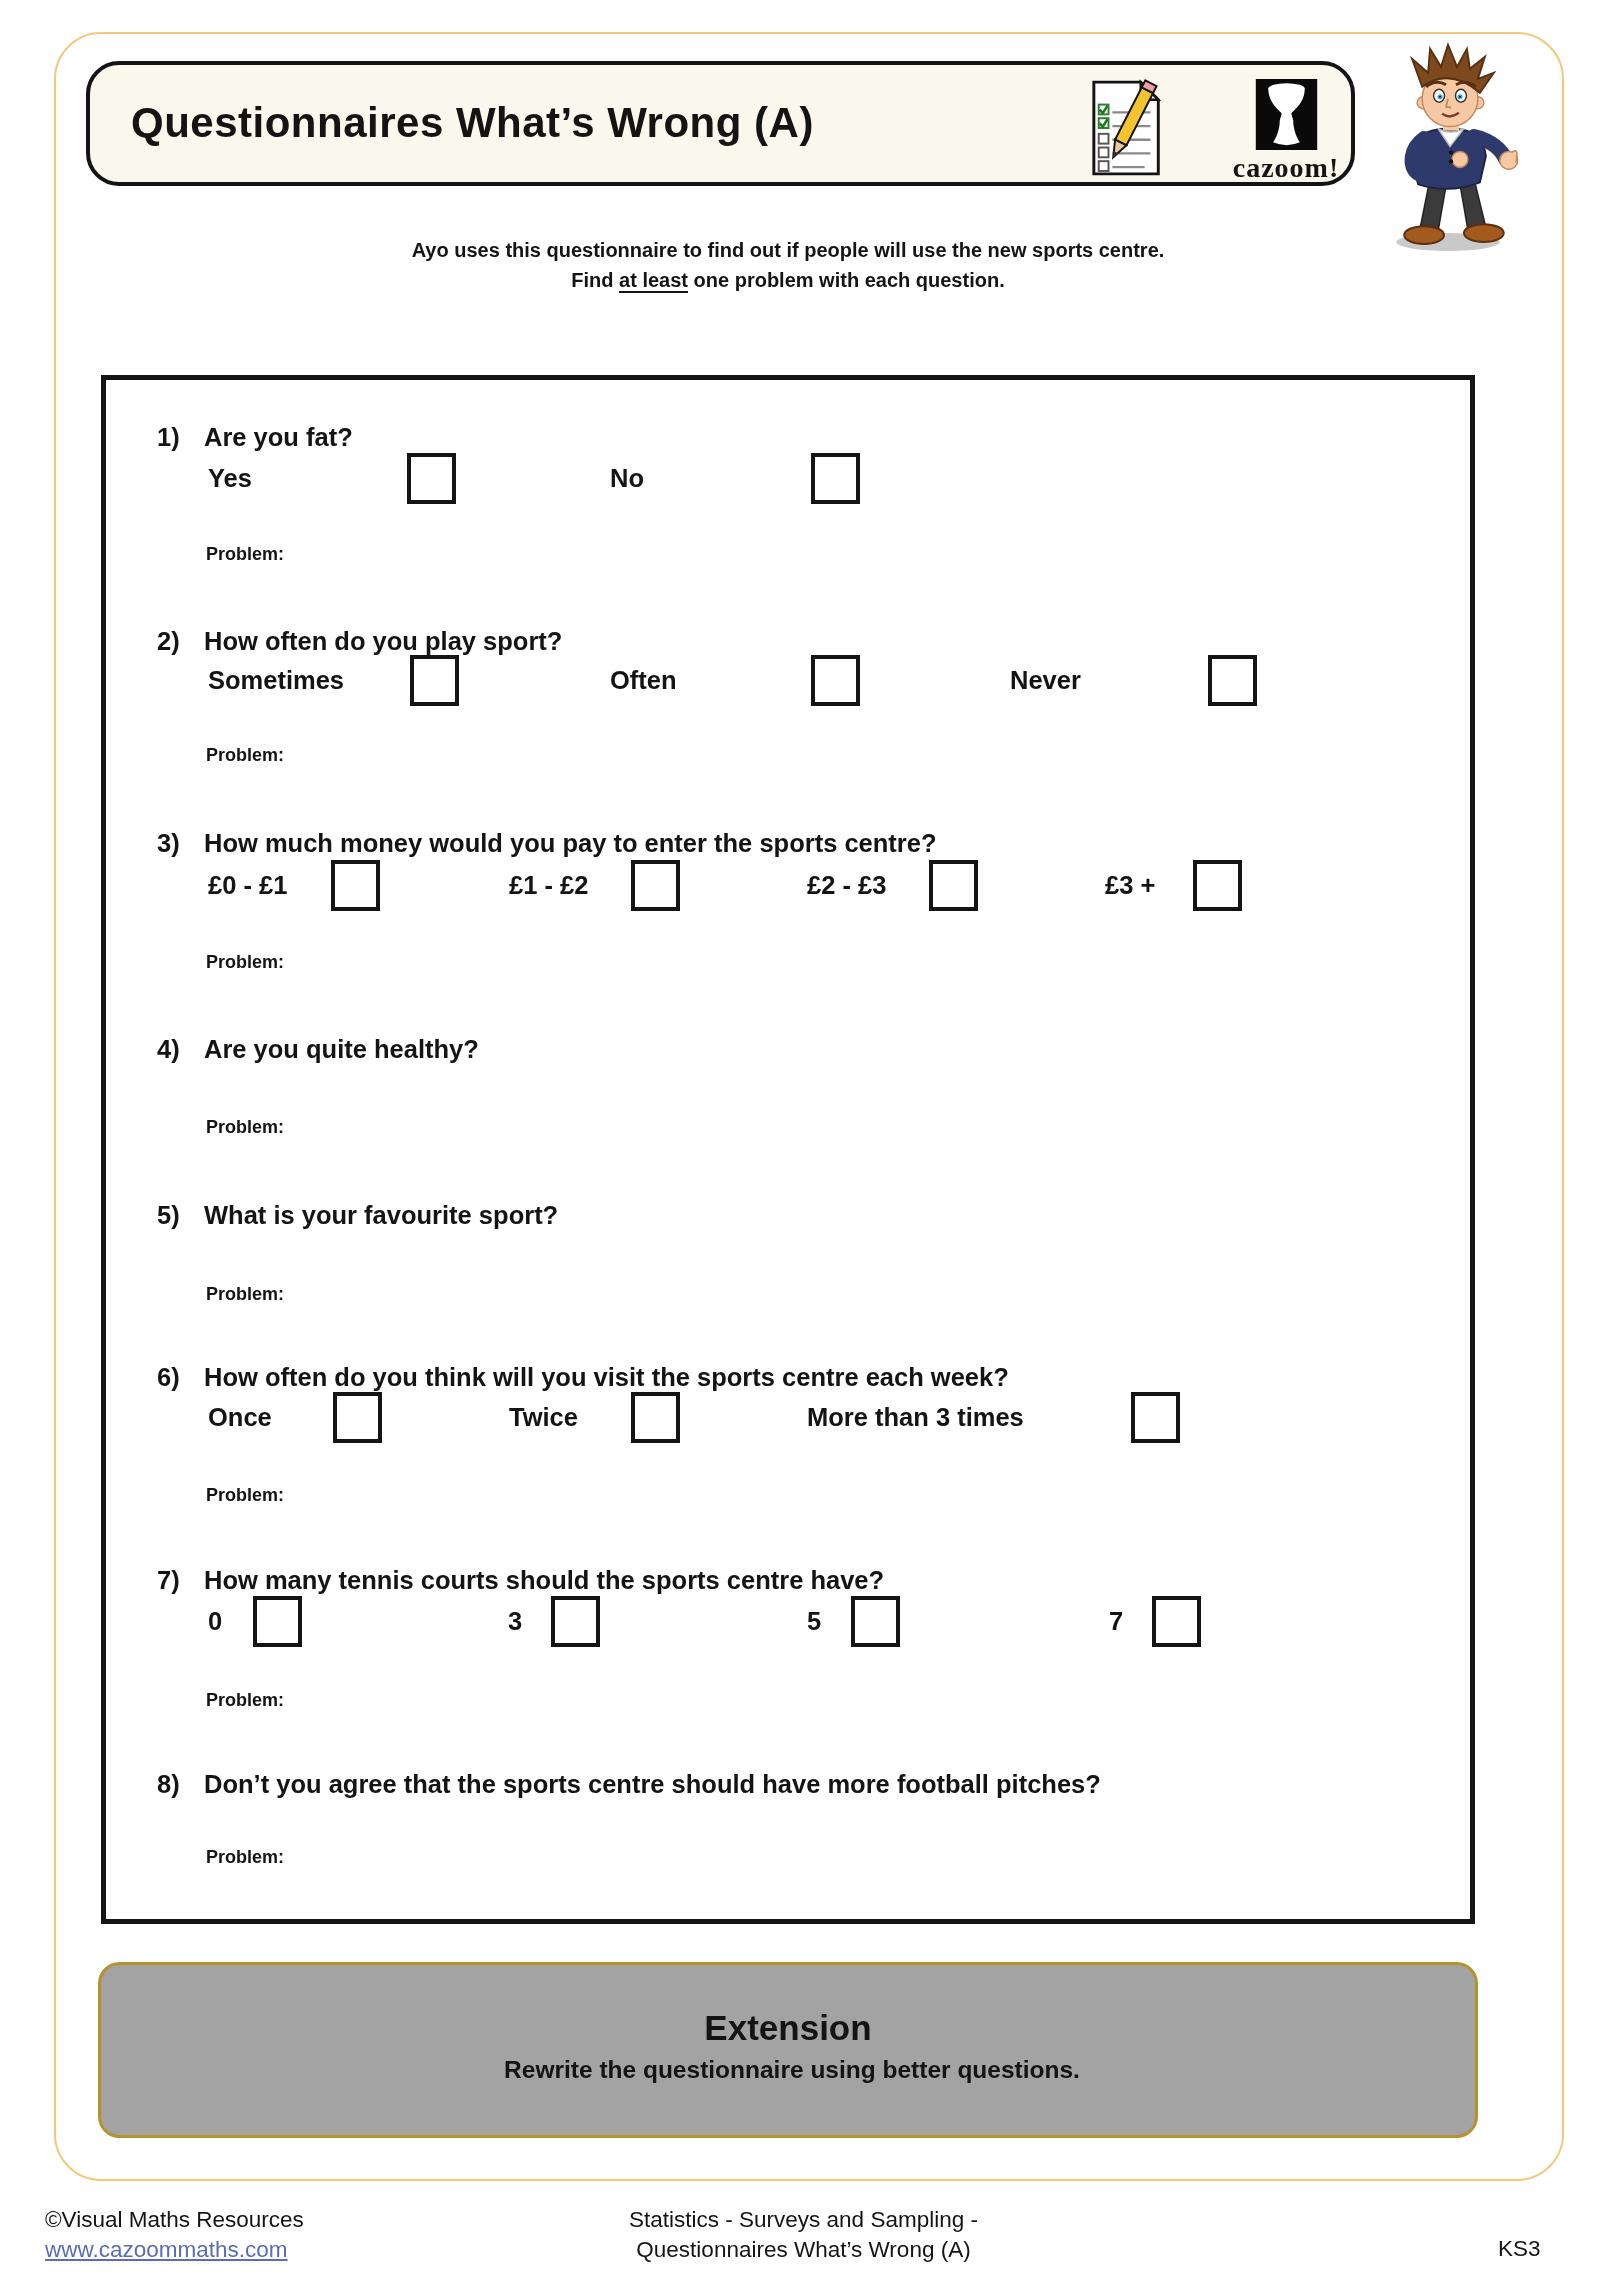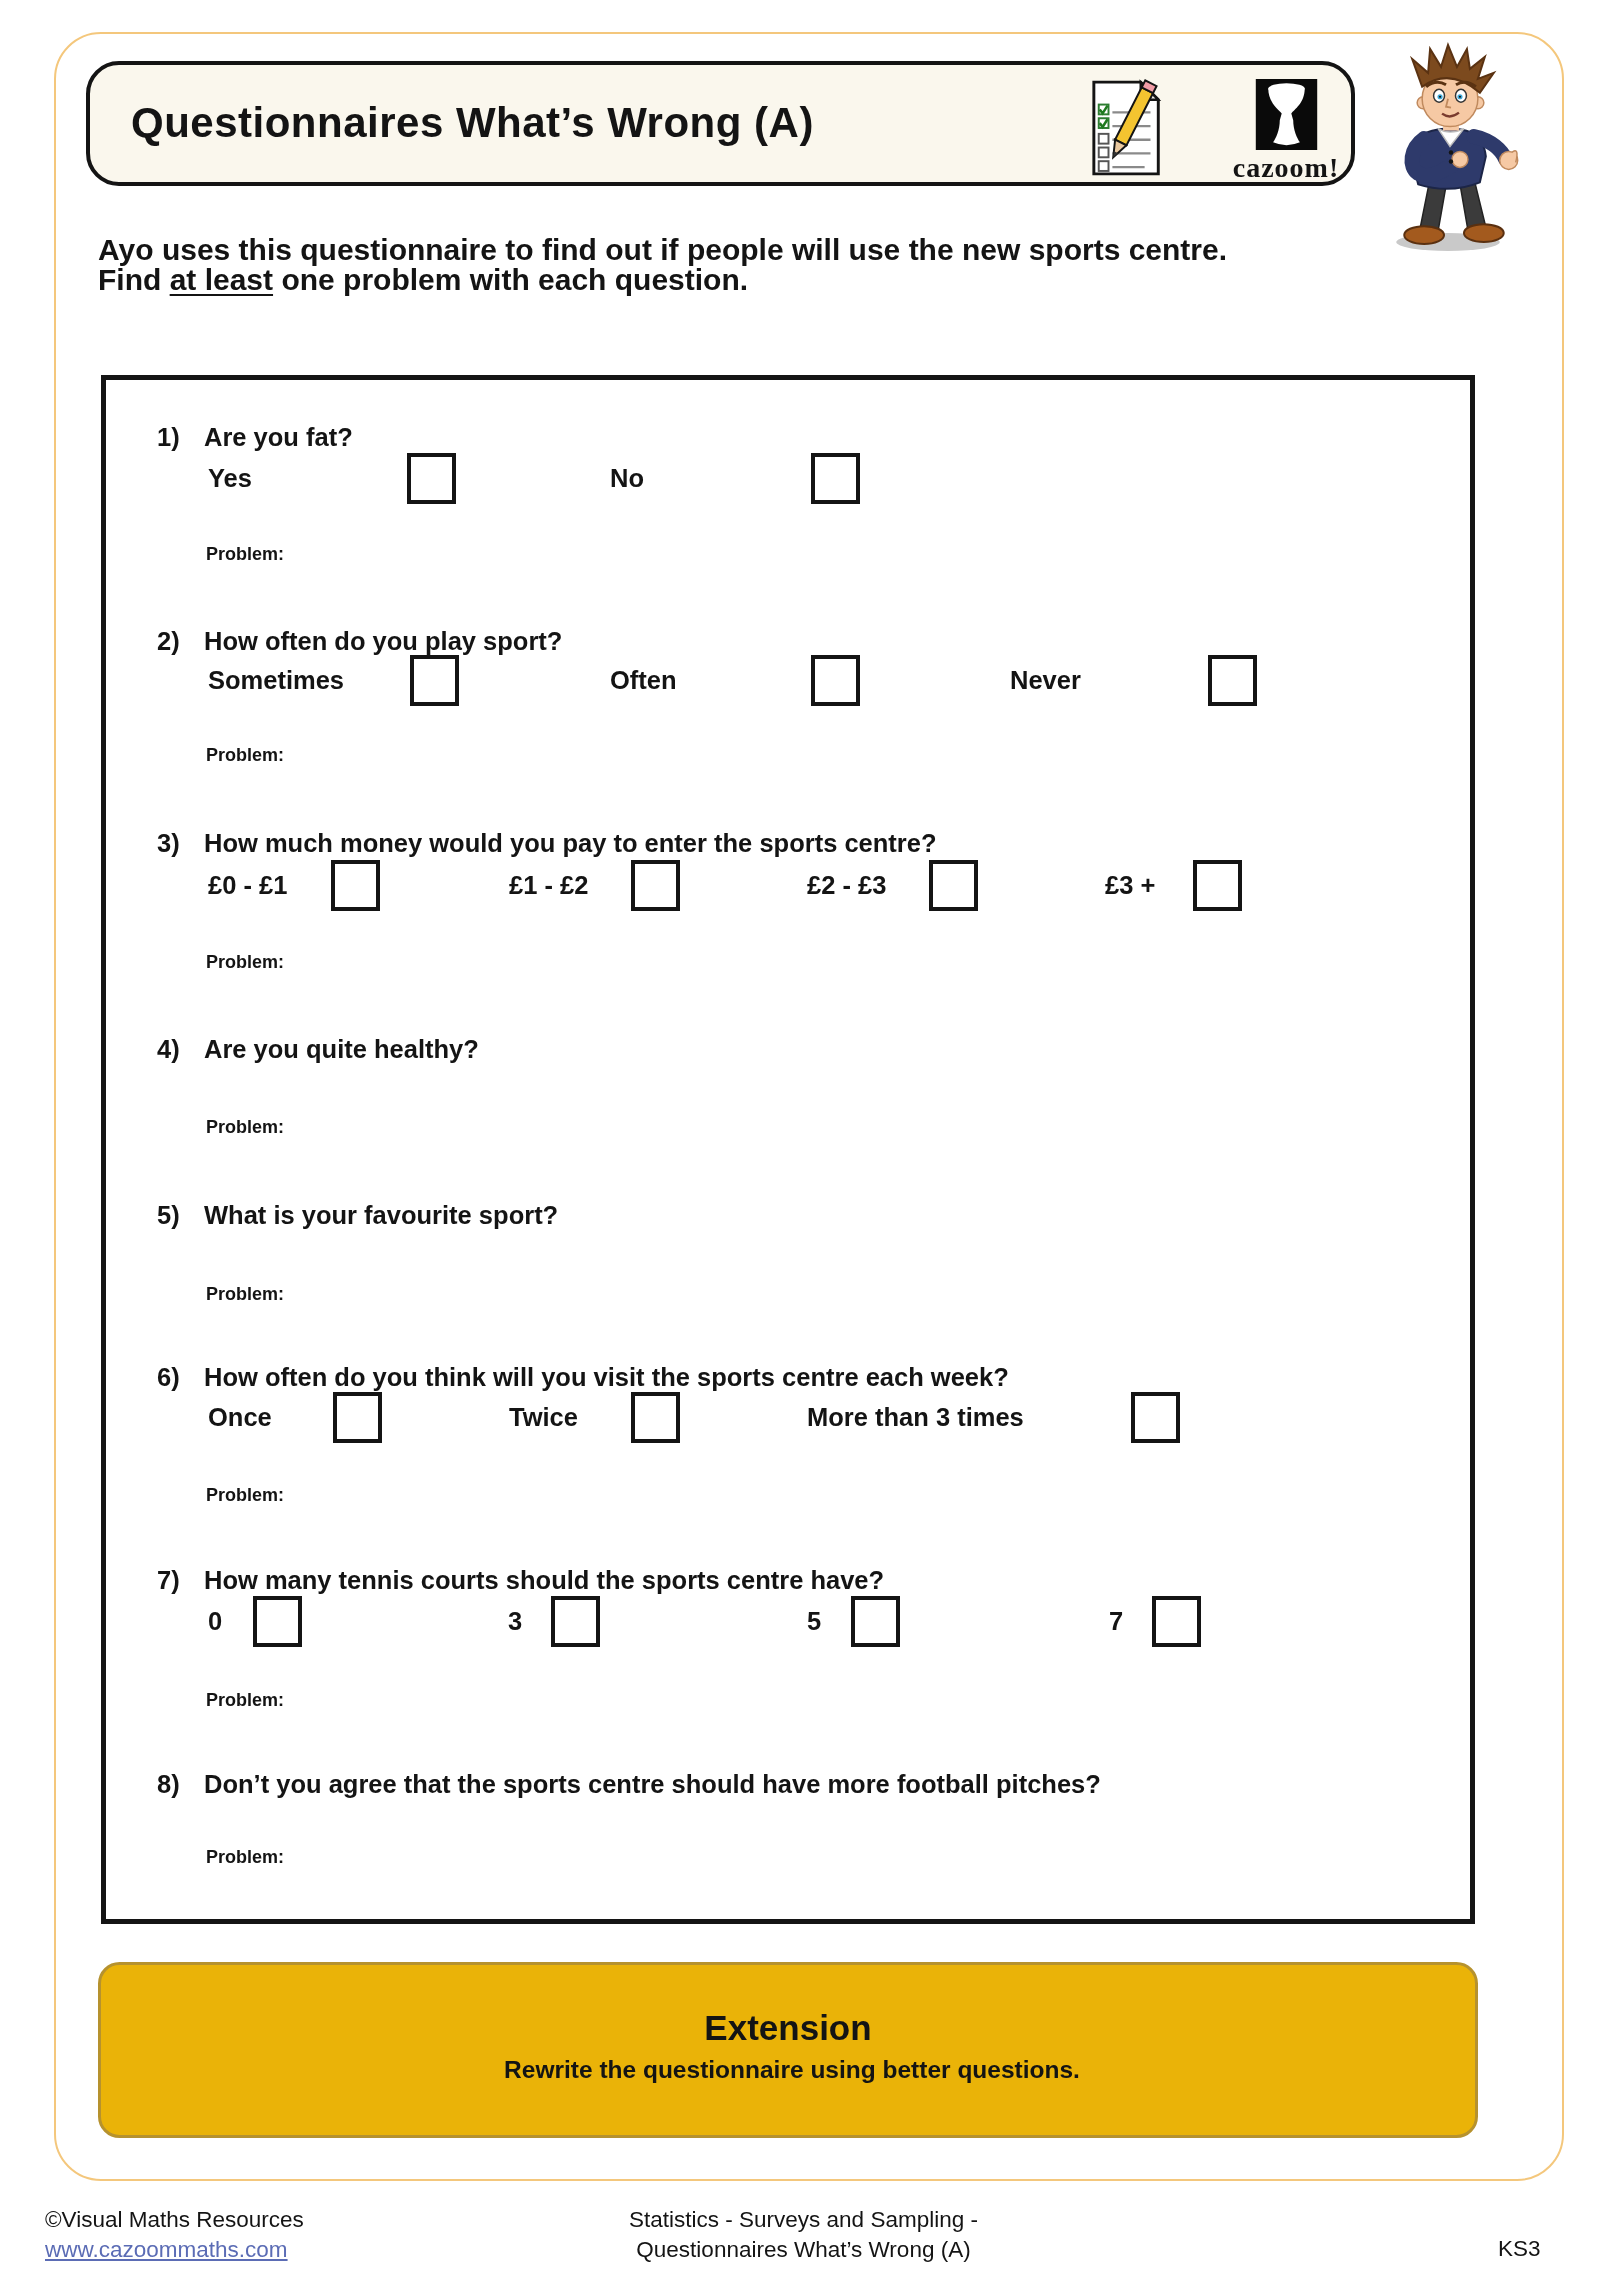--- a/index.html
+++ b/index.html
@@ -12,36 +12,36 @@
         background:#FAF7ED;border:4.9px solid #141414;border-radius:33px;z-index:3;}
   .title-text{position:absolute;left:41px;top:0;height:116px;line-height:116px;
         font-size:42px;font-weight:bold;letter-spacing:0.5px;white-space:nowrap;}
   .hdr-icon{position:absolute;top:13.7px;}
   .checklist{left:998px;width:82px;height:98px;}
   .logo{left:1137px;width:118px;height:100px;text-align:center;}
   .logo-text{display:block;margin-top:-2px;font-family:"Liberation Serif", serif;font-weight:bold;
         font-size:28px;letter-spacing:1px;text-align:center;}
   .character{position:absolute;left:1364px;top:41px;width:174px;height:214px;z-index:4;}
   
-  .instructions{position:absolute;left:98px;top:235px;width:1380px;
-        font-weight:bold;font-size:30px;line-height:30px;z-index:2;}
+  .instructions{position:absolute;left:98px;top:235px;width:1380px;text-align:center;
+        font-weight:bold;font-size:20px;line-height:30px;z-index:2;}
   .ins-line{white-space:pre;display:block;}
   .u{text-decoration:underline;text-decoration-thickness:2px;text-underline-offset:3.9px;}
   
   .main-box{position:absolute;left:101px;top:375px;width:1374px;height:1549px;box-sizing:border-box;
         border:5.9px solid #141414;background:#fff;z-index:2;}
   .q-line{position:absolute;left:0;width:100%;font-weight:bold;font-size:25.5px;white-space:nowrap;}
   .q-num{position:absolute;left:51px;}
   .q-text{position:absolute;left:98px;}
   .opt-label{position:absolute;font-weight:bold;font-size:25.5px;height:51px;line-height:51px;white-space:nowrap;}
   .opt-box{position:absolute;width:49px;height:51px;box-sizing:border-box;border:4.9px solid #141414;background:#fff;}
   .problem{position:absolute;left:100px;font-weight:bold;font-size:18px;}
   
   .ext-box{position:absolute;left:98px;top:1962px;width:1380px;height:176px;box-sizing:border-box;
-        background:#eab308;border:3.9px solid #B6922E;border-radius:21.6px;z-index:2;text-align:center;}
+        background:#a3a3a3;border:3.9px solid #B6922E;border-radius:21.6px;z-index:2;text-align:center;}
   .ext-title{margin-top:43px;font-size:35px;font-weight:bold;}
   .ext-sub{margin-top:7.8px;font-size:24.5px;font-weight:bold;padding-left:8px;}
   
   .footer-left{position:absolute;left:45px;top:2205px;font-size:22.5px;line-height:30px;}
   .footer-center{position:absolute;left:0;top:2205px;width:1607px;text-align:center;font-size:22.5px;line-height:30px;}
   .footer-right{position:absolute;left:1498px;top:2236px;font-size:22.5px;}
   .site-link{color:#5B6CB5;text-decoration:underline;cursor:pointer;}
 </style>
 </head>
 <body>

